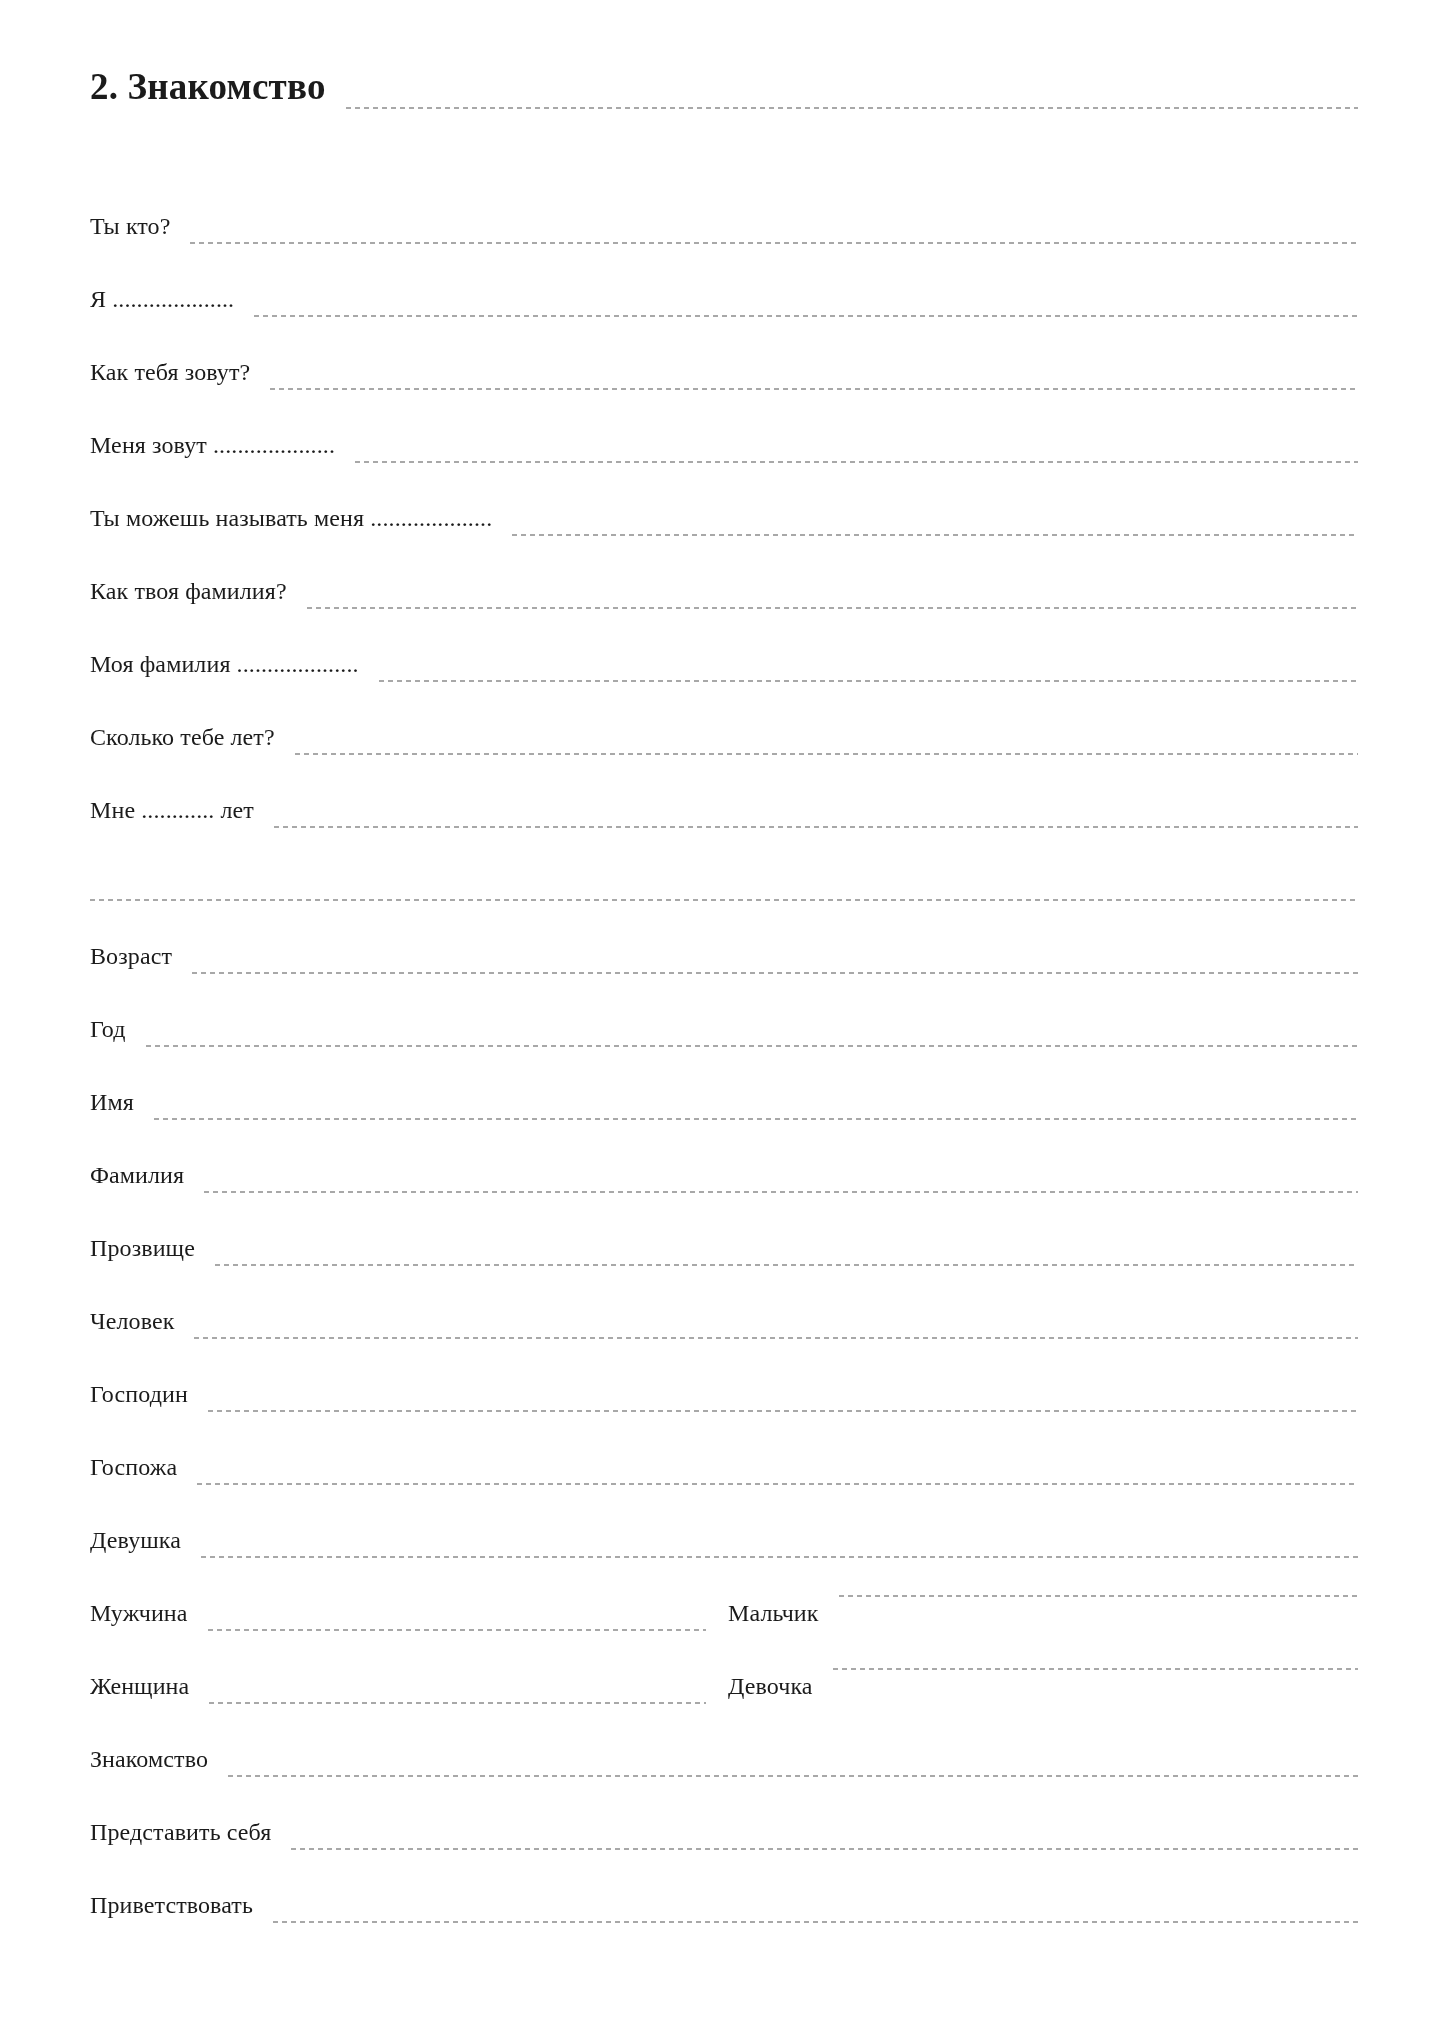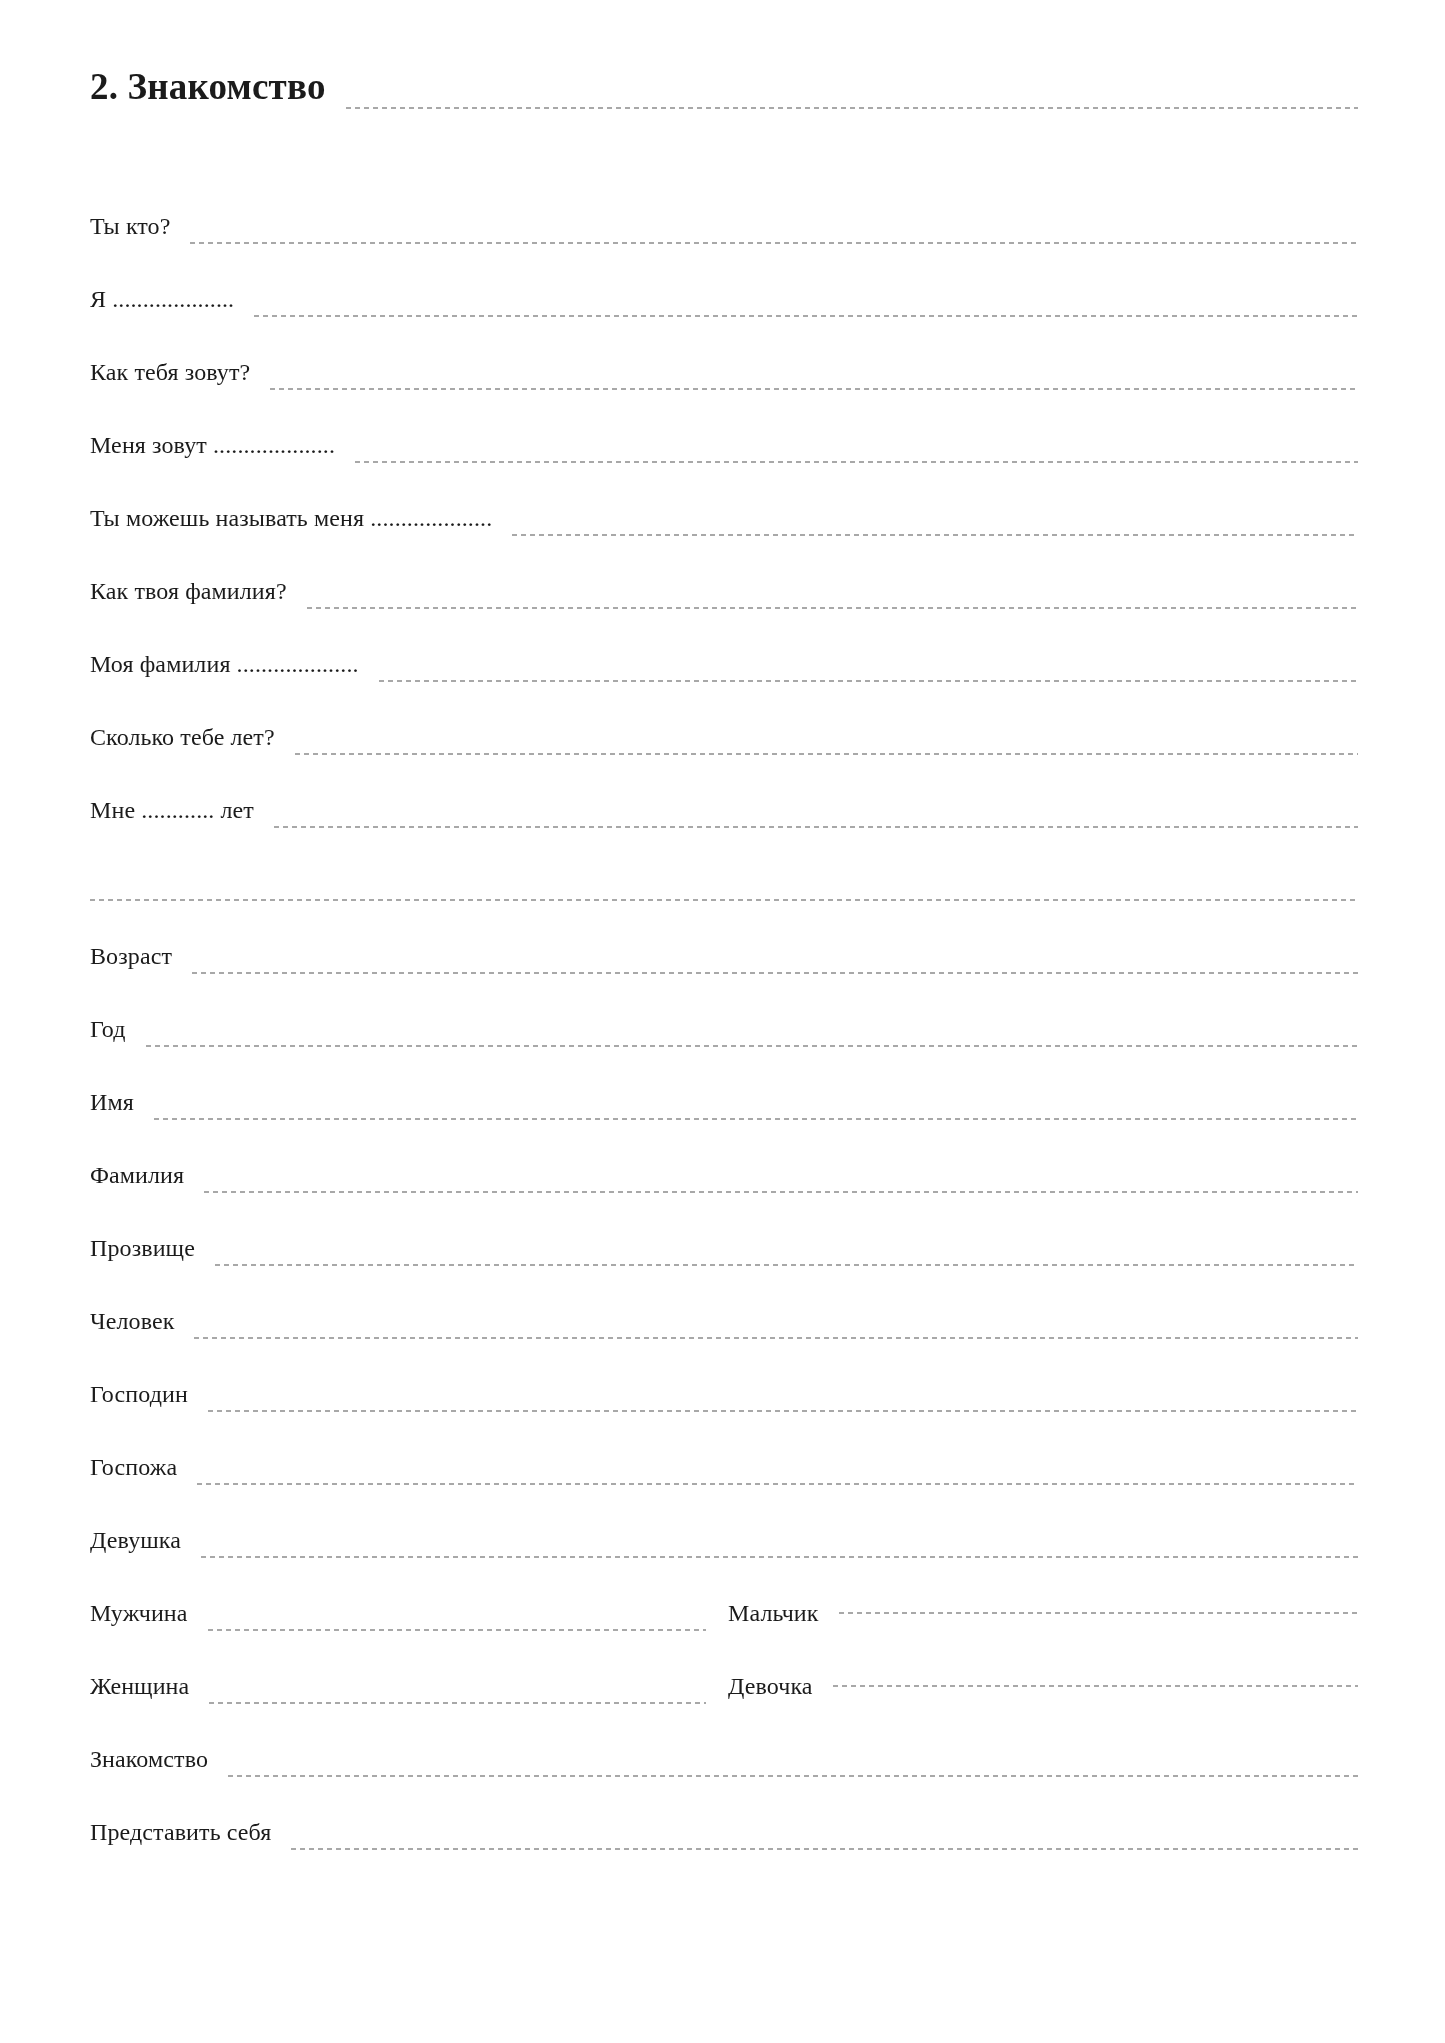--- a/index.html
+++ b/index.html
@@ -59,21 +59,21 @@
     margin-left: 0;
   }
   .col-left {
     display: flex;
     align-items: flex-end;
     width: 616px;
     flex: 0 0 616px;
   }
   .col-right {
     display: flex;
-    align-items: center;
+    align-items: flex-start;
     flex: 1 1 auto;
     margin-left: 22px;
   }
 </style>
 </head>
 <body>
 
 <div class="page">
   <div class="title-row">
     <span class="title">2. Знакомство</span>
@@ -176,14 +176,18 @@
         </span>
       </div>
       <div class="row">
         <span class="row-label">Знакомство</span>
         <span class="fill-line"></span>
       </div>
       <div class="row">
         <span class="row-label">Представить себя</span>
         <span class="fill-line"></span>
       </div>
+      <div class="row">
+        <span class="row-label">Приветствовать</span>
+        <span class="fill-line"></span>
+      </div>
     </div>
 </div>
 
 </body></html>

